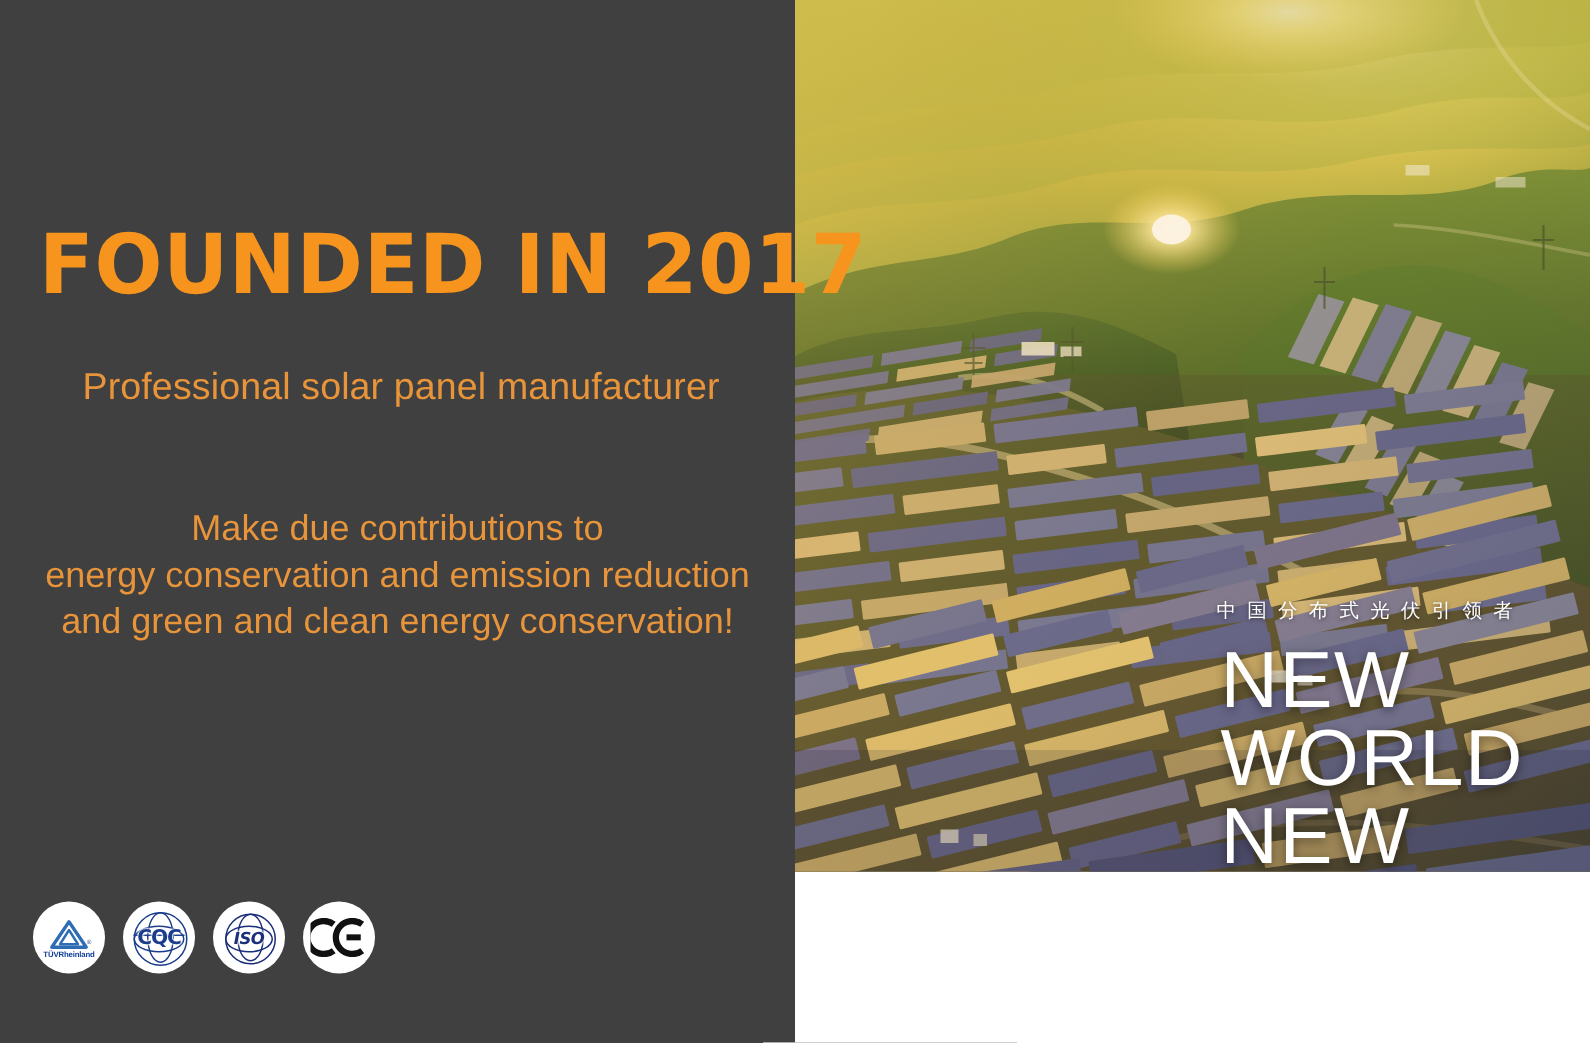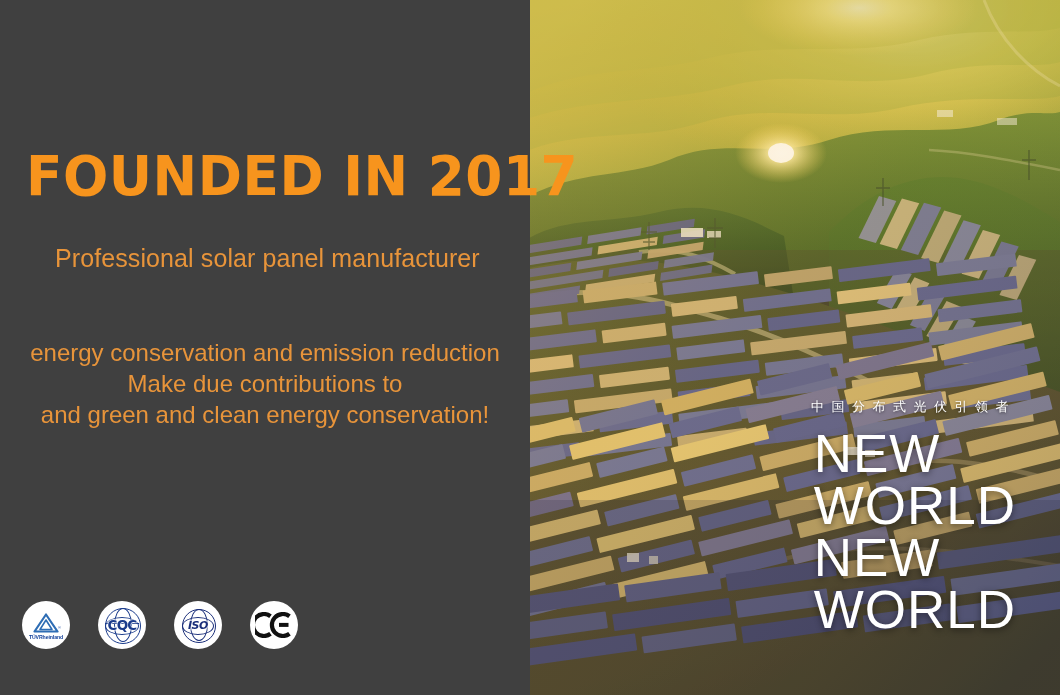--- a/index.html
+++ b/index.html
@@ -66,21 +66,21 @@
     color: #E8943A;
   }
   .mission .ln { display: block; white-space: nowrap; }
 
   
   .cert-row {
     position: absolute;
     left: 22px;
     top: 601px;
     display: flex;
-    gap: 28px;
+    gap: 12px;
     align-items: center;
   }
   .badge {
     width: 48px;
     height: 48px;
     border-radius: 50%;
     background: #ffffff;
     position: relative;
     display: flex;
     align-items: center;
@@ -139,21 +139,21 @@
     text-shadow: 0 0 2.5px #fff, 0 0 2.5px #fff, 0 0 2px #fff, 0 0 1px #fff;
   }
 
   
   .ce-svg { width: 38px; height: 26px; }
 
   
   .photo {
     position: absolute;
     left: 529px; top: 0;
-    width: 531px; height: 695px;
+    width: 531px; height: 581px;
     overflow: hidden;
     background: #3a3a2a;
   }
   .photo-svg { position: absolute; left: 0; top: 0; width: 531px; height: 695px; display: block; }
 
   .cn-tag {
     position: absolute;
     right: 44px;
     top: 398px;
     font-size: 13px;
@@ -486,22 +486,22 @@
     </div>
   </div>
 
   <div class="left-panel">
 
     <div class="headline">FOUNDED IN 2017</div>
 
     <div class="subhead">Professional solar panel manufacturer</div>
 
     <div class="mission">
+      <span class="ln">Make due contributions to</span>
       <span class="ln">energy conservation and emission reduction</span>
-      <span class="ln">Make due contributions to</span>
       <span class="ln">and green and clean energy conservation!</span>
     </div>
 
     <div class="cert-row">
 
       <div class="badge">
         <div class="tuv-wrap">
           <svg class="tuv-tri" viewBox="0 0 26 20">
             <path d="M13 1.5 L24.5 18.5 L1.5 18.5 Z" fill="none" stroke="#2E6DB4" stroke-width="2.2" stroke-linejoin="round"></path>
             <path d="M13 7 L19 16.5 L7 16.5 Z" fill="none" stroke="#2E6DB4" stroke-width="1.6" stroke-linejoin="round"></path>

